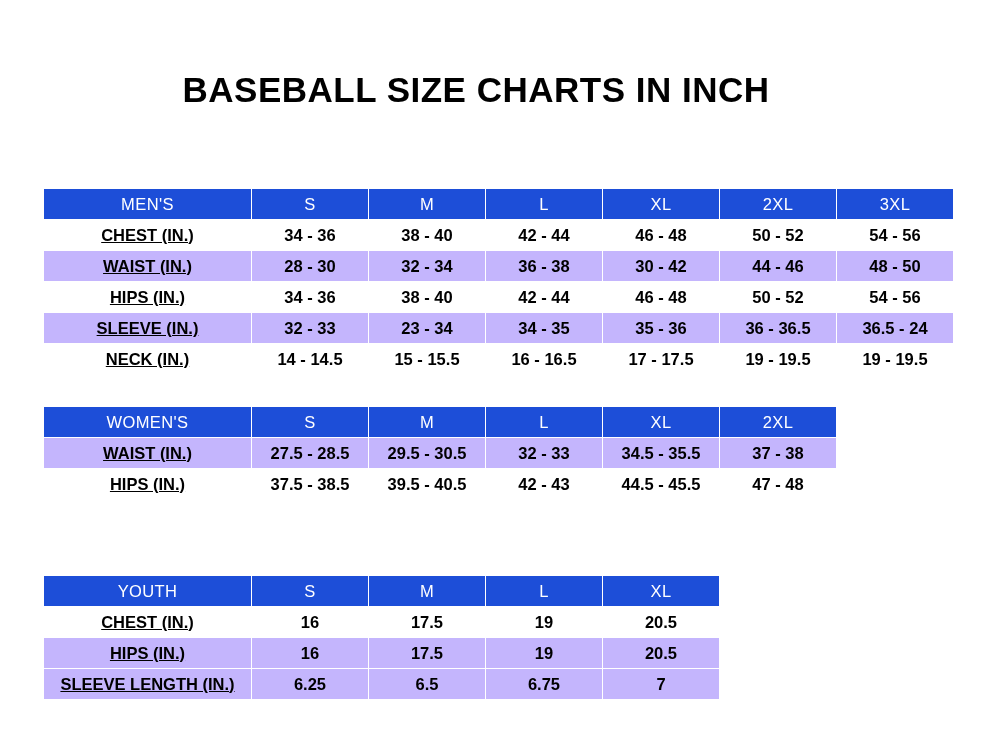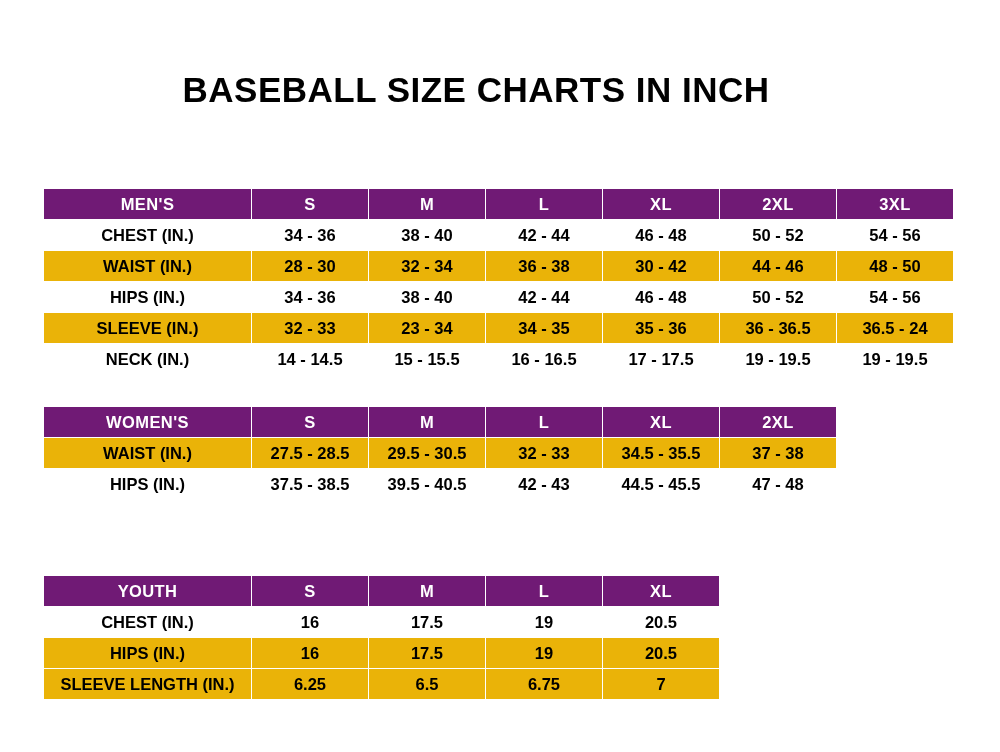--- a/index.html
+++ b/index.html
@@ -45,38 +45,39 @@
   table td, table th {
     border: 1px solid #ffffff;
     height: 31px;
     padding: 0 4px;
     text-align: center;
     vertical-align: middle;
     box-sizing: border-box;
     white-space: nowrap;
   }
   thead th {
-    background: #701a75;
+    background: #1d4ed8;
     color: #ffffff;
-    font-weight: bold;
+    font-weight: normal;
     letter-spacing: 0.4px;
   }
   thead th.label-head {
     text-align: center;
   }
   tbody td {
     background: #ffffff;
     color: #000000;
   }
   tbody tr.alt td {
-    background: #eab308;
+    background: #c4b5fd;
   }
   tbody td.row-label {
     font-weight: bold;
     text-align: center;
+    text-decoration: underline;
   }
   .spacer {
     height: 31px;
   }
   
   .t-men { width: 910px; }
   .t-men col.c-label { width: 208px; }
   .t-men col.c-size { width: 117px; }
 
   .t-women { width: 793px; }

